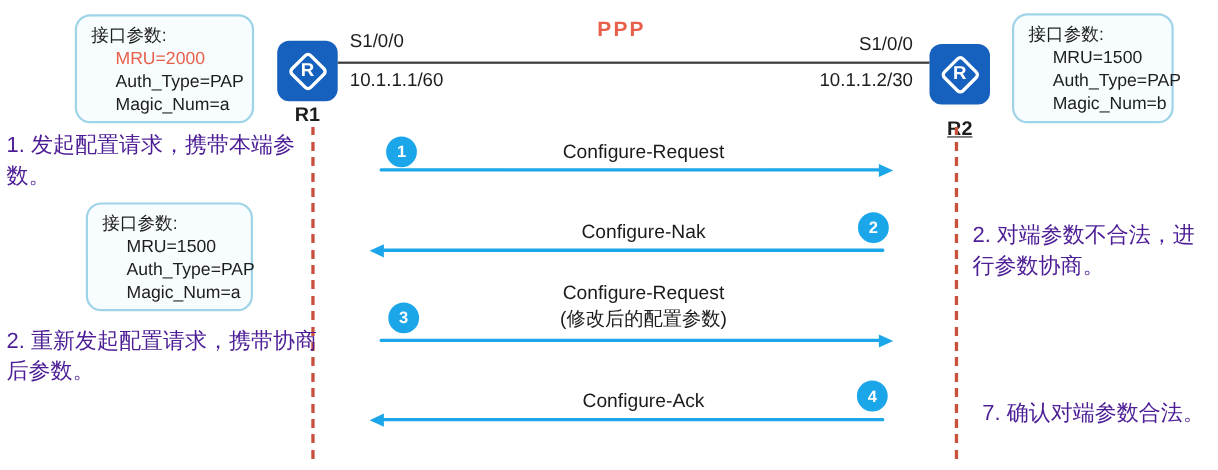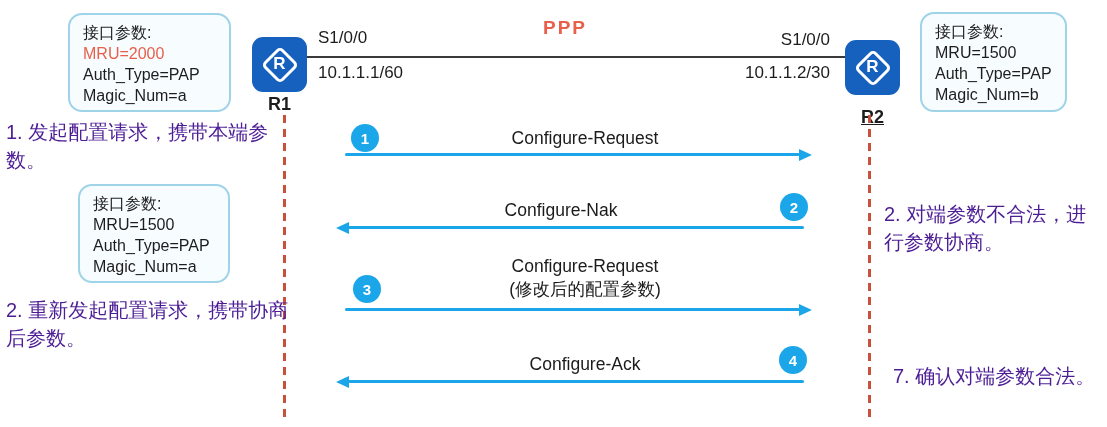--- a/index.html
+++ b/index.html
@@ -20,21 +20,21 @@
     border: 2px solid var(--box-border, #9ed3e8);
     border-radius: 14px;
     background: var(--box-fill, #f7fcfe);
     padding: 7px 13px 0 13px;
     box-sizing: border-box;
     font-size: 16px;
     line-height: 21px;
     white-space: nowrap;
   }
   .param-title { font-weight: 400; }
-  .param-line { font-weight: 400; }
+  .param-line { font-weight: 400; margin-left: 22px; }
   .param-line.highlight { color: var(--highlight-red, #e8604c); }
   #box-r1-initial   { left: 68px;  top: 13px;  width: 163px; height: 99px; }
   #box-r1-negotiated{ left: 78px;  top: 184px; width: 152px; height: 99px; }
   #box-r2           { left: 920px; top: 12px;  width: 147px; height: 100px; }
 
   
   .router {
     position: absolute;
     width: 55px; height: 55px;
     background: var(--router-blue, #1661be);
@@ -100,21 +100,21 @@
   #step-3 { left: 353px; top: 275px; }
   #step-4 { left: 779px; top: 346px; }
 
   
   .msg-label {
     position: absolute; text-align: center;
     font-size: 17.5px; color: #1b1b1b; line-height: 23px;
     white-space: nowrap;
   }
   #msg-label-1 { left: 435px; top: 127px; width: 300px; }
-  #msg-label-2 { left: 411px; top: 199px; width: 300px; }
+  #msg-label-2 { left: 435px; top: 199px; width: 300px; }
   #msg-label-3 { left: 425px; top: 255px; width: 320px; }
   #msg-label-4 { left: 435px; top: 353px; width: 300px; }
 
   
   .arrow {
     position: absolute; height: 3px;
     background: var(--arrow-blue, #1ba6e9);
     border-radius: 2px;
   }
   .arrow::after {

